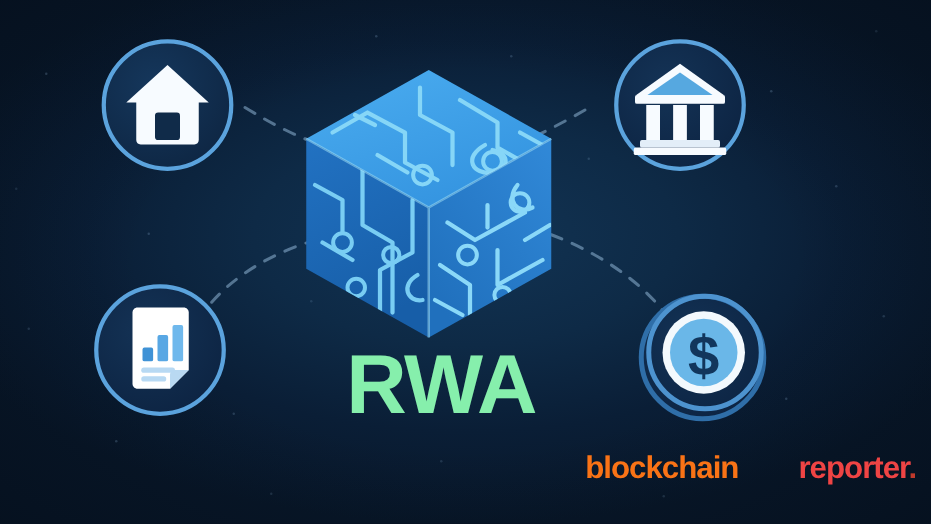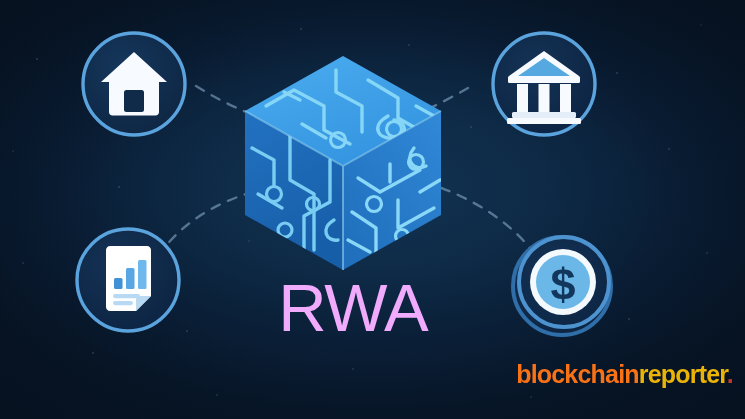--- a/index.html
+++ b/index.html
@@ -70,23 +70,23 @@
   .icon-node.report   { left: 68px;  top: 220px; }
   .icon-node.dollar   { left: 504px; top: 224px; }
 
   
   .wordmark {
     position: absolute;
     left: 233px;
     top: 274px;
     width: 240px;
     text-align: center;
-    color: #f0abfc;
+    color: #86efac;
     font-family: "Liberation Sans", sans-serif;
-    font-weight: normal;
+    font-weight: bold;
     font-size: 67px;
     letter-spacing: -1px;
     line-height: 1;
     user-select: none;
   }
 
   
   .brand {
     position: absolute;
     left: 452px;
@@ -94,21 +94,21 @@
     top: 360px;
     text-align: right;
     font-family: "Liberation Sans", sans-serif;
     font-weight: bold;
     font-size: 25px;
     letter-spacing: -0.8px;
     white-space: nowrap;
     user-select: none;
   }
   .brand .b1 { color: #f97316; }
-  .brand .b2 { color: #eab308; }
+  .brand .b2 { color: #ef4444; margin-left: 48px; }
   .brand .b3 { color: #c0392b; }
 </style>
 </head>
 <body>
 
 <div id="banner">
 
   <div class="bg-base"></div>
   <div class="stars">
     <span style="left:36px;  top:58px;  width:2px; height:2px; opacity:.30"></span>

